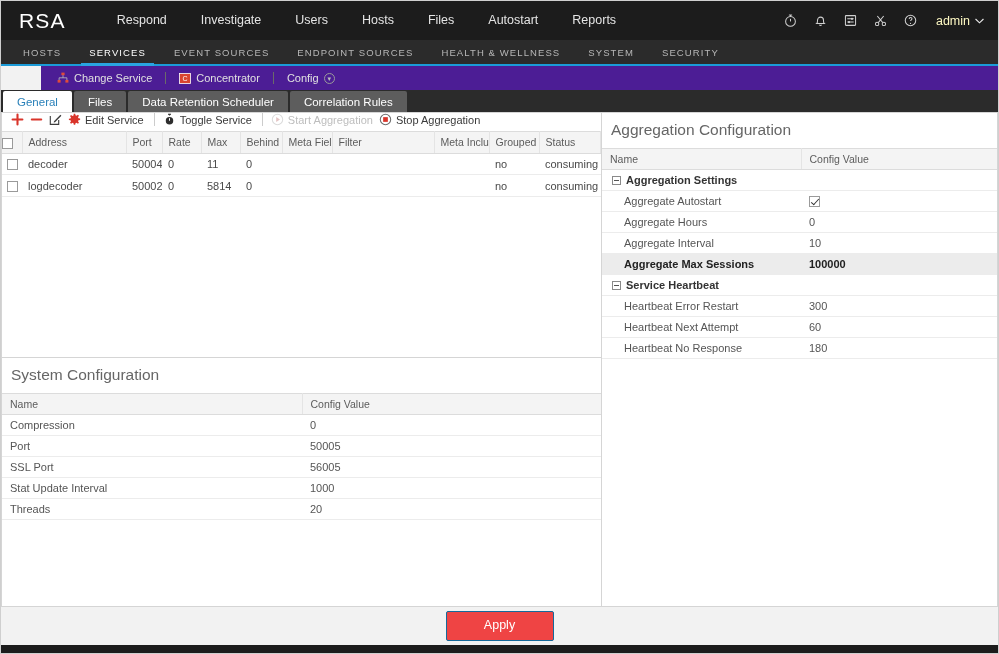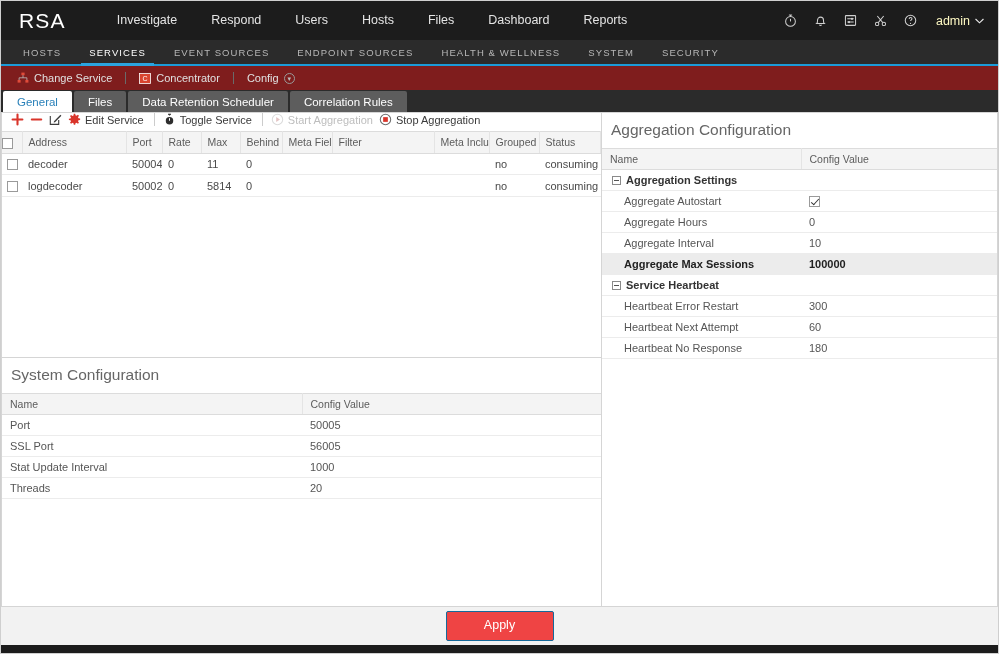--- a/index.html
+++ b/index.html
@@ -82,26 +82,27 @@
   .subnav a.active { color: #ffffff; }
   .subnav a.active::after {
     content: ""; position: absolute;
     left: 6px; right: 6px; bottom: -2px; height: 3px;
     background: #2aa4e0;
   }
 
   
   .svcbar {
     height: 24px; min-height: 24px;
-    background: #7f1d1d;
+    background: #4c1d95;
     display: flex; align-items: center;
     padding-left: 9px;
     color: #e0e0e0;
     font-size: 11px;
     gap: 0;
+    margin-left: 40px;
   }
   .svcbar .item {
     display: flex; align-items: center; gap: 5px;
     padding: 0 7px; white-space: nowrap;
   }
   .svcbar .sep {
     width: 1px; height: 12px; background: #6a6a6a; margin: 0 6px;
   }
   .svc-ico { width: 12px; height: 12px; display: inline-flex; align-items: center; justify-content: center; }
   .chev-circle {
@@ -321,26 +322,26 @@
   }
 </style>
 </head>
 <body>
 
 <div id="app">
 
   <div class="topbar">
     <div class="logo">RSA</div>
     <nav class="mainnav">
+      <a href="#">Respond</a>
       <a href="#">Investigate</a>
-      <a href="#">Respond</a>
       <a href="#">Users</a>
       <a href="#">Hosts</a>
       <a href="#">Files</a>
-      <a href="#">Dashboard</a>
+      <a href="#">Autostart</a>
       <a href="#">Reports</a>
     </nav>
     <div class="topbar-right">
       <span class="ticon">
         <svg width="15" height="15" viewBox="0 0 16 16" fill="none" stroke="#cfcfcf" stroke-width="1.1">
           <circle cx="8" cy="9" r="5.2"></circle>
             <path d="M8 9V6.2"></path>
             <path d="M6.3 2.2h3.4"></path>
             <path d="M8 2.2v1.6"></path>
         </svg>
@@ -568,20 +569,24 @@
               <col>
             </colgroup>
           <thead>
             <tr>
               <th class="n">Name</th>
               <th>Config Value</th>
             </tr>
           </thead>
           <tbody>
             <tr>
+              <td>Compression</td>
+              <td>0</td>
+            </tr>
+            <tr>
               <td>Port</td>
               <td>50005</td>
             </tr>
             <tr>
               <td>SSL Port</td>
               <td>56005</td>
             </tr>
             <tr>
               <td>Stat Update Interval</td>
               <td>1000</td>

